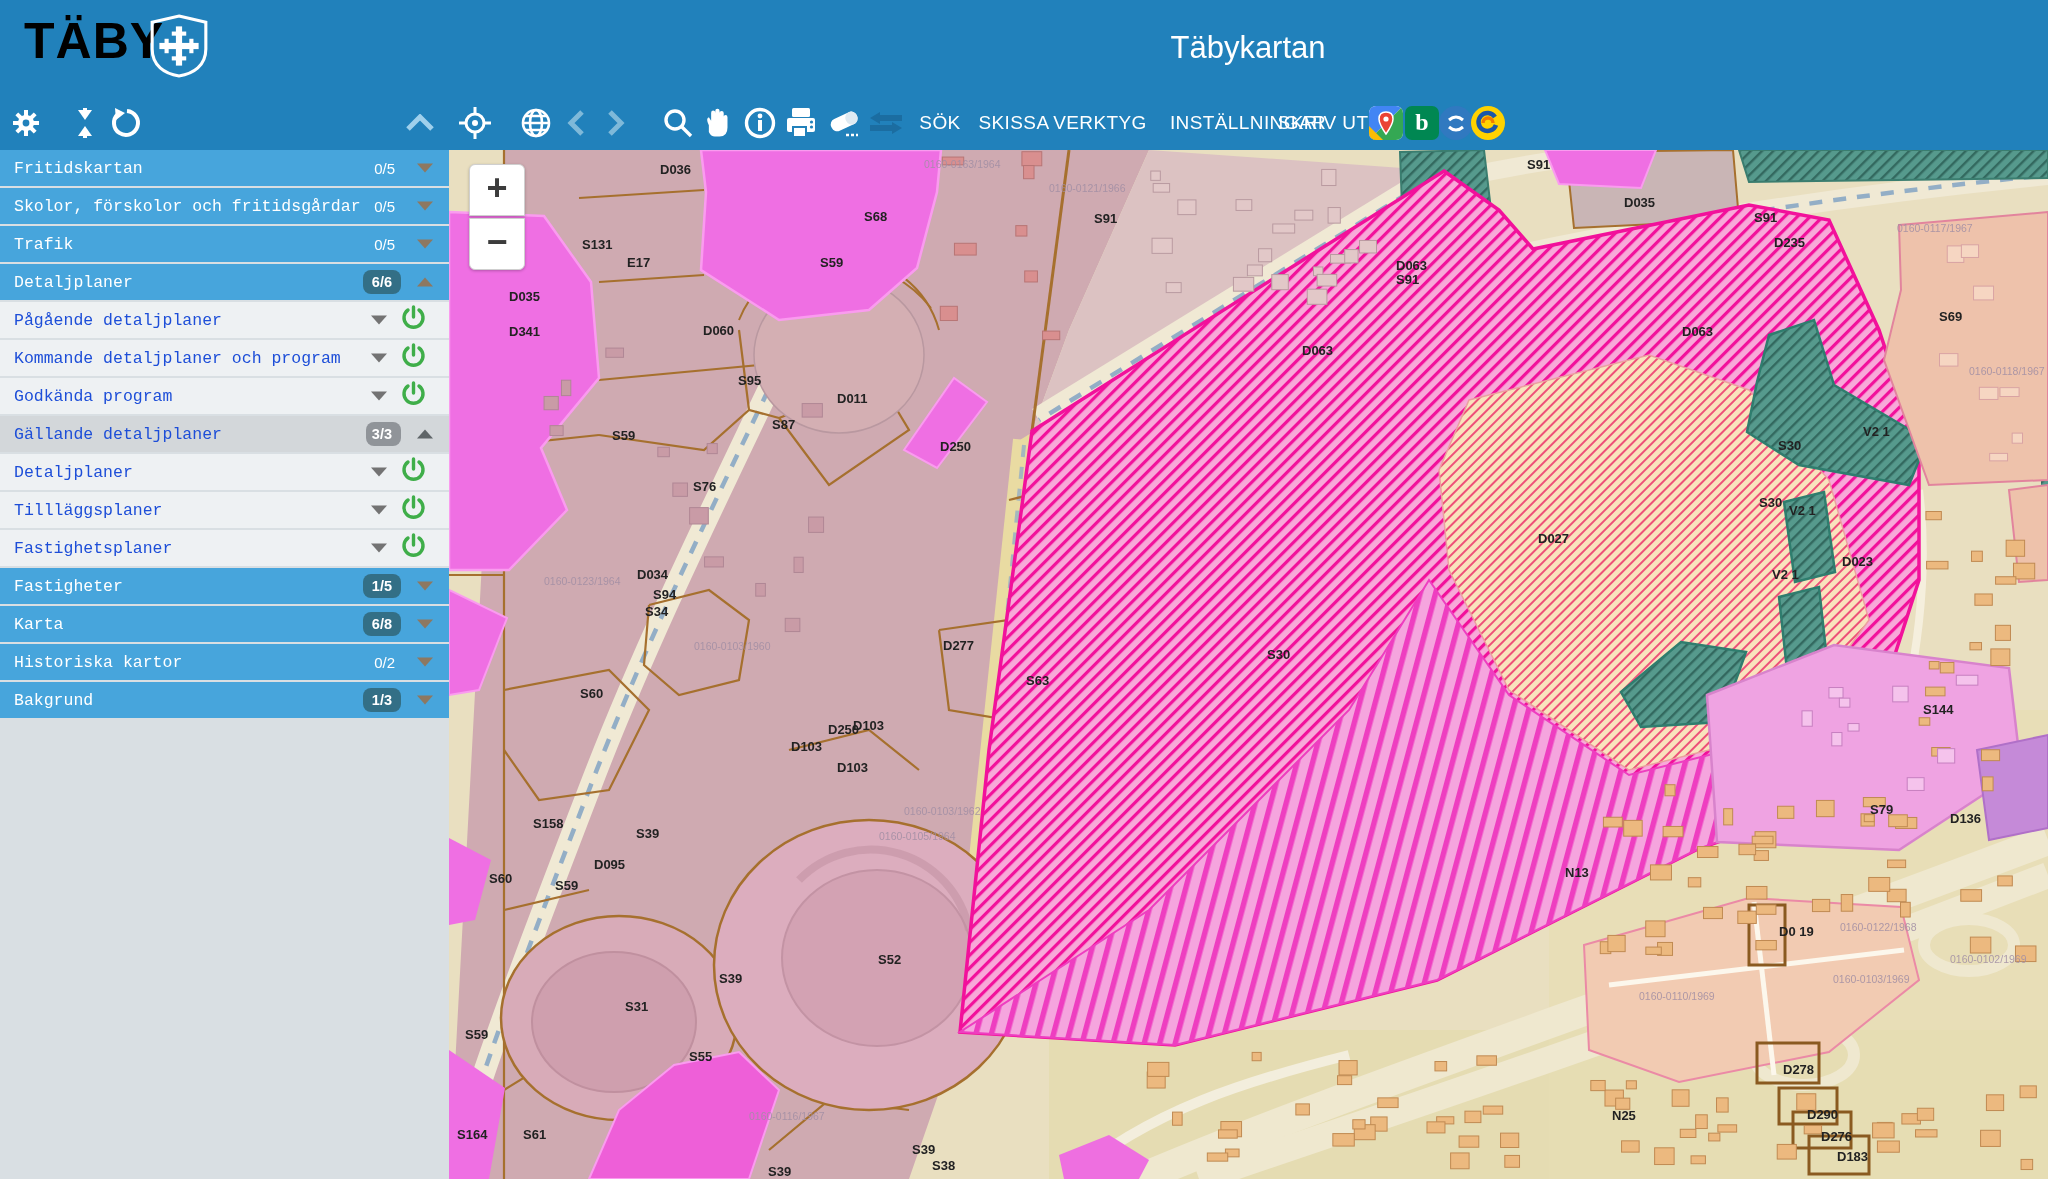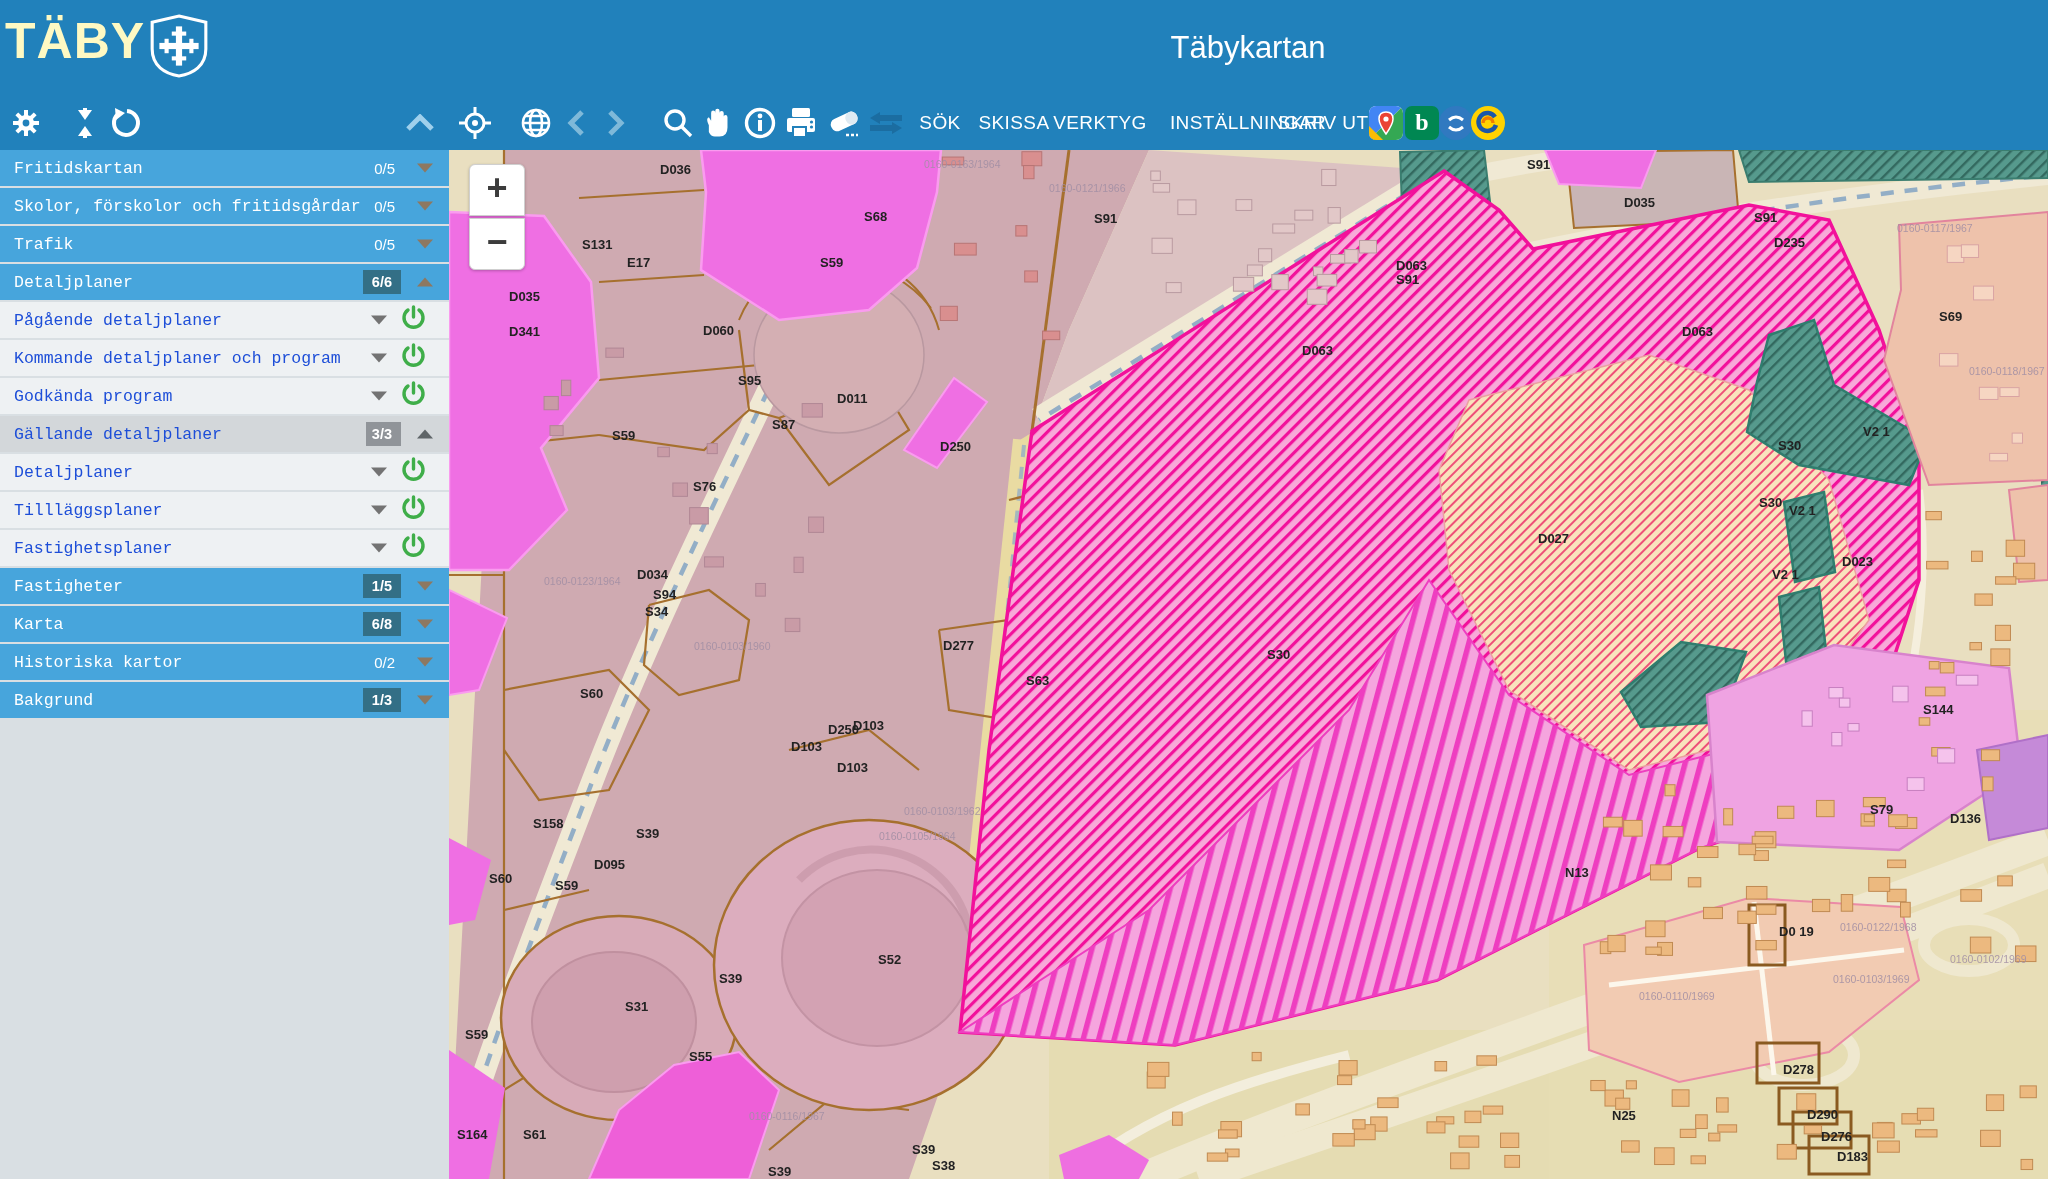--- a/index.html
+++ b/index.html
@@ -1,40 +1,40 @@
 <!DOCTYPE html>
 <html><head>
 <meta charset="utf-8">
 <style>
   html,body{margin:0;padding:0;background:#222;}
   .app{position:relative;width:2048px;height:1179px;overflow:hidden;
        font-family:"Liberation Sans","DejaVu Sans",sans-serif;background:#d9dfe3;}
   
   .header{position:absolute;left:0;top:0;width:2048px;height:150px;background:#2181bb;z-index:30;}
-  .brand{position:absolute;left:5px;top:12px;color:#fef9c3;font-size:50px;font-weight:bold;letter-spacing:1px;}
+  .brand{position:absolute;left:24px;top:12px;color:#000000;font-size:50px;font-weight:bold;letter-spacing:1px;}
   .shield{position:absolute;left:150px;top:14px;}
   .page-title{position:absolute;left:1248px;top:30px;transform:translateX(-50%);
               color:#fff;font-size:31px;font-weight:400;}
   .toolbar{position:absolute;left:0;top:95px;width:2048px;height:55px;}
   .tb{position:absolute;top:50%;transform:translate(-50%,-50%);display:flex;align-items:center;
       justify-content:flex-start;cursor:pointer;background:none;border:none;padding:4px;}
   .tb-text{color:#fff;font-size:19px;letter-spacing:.4px;white-space:nowrap;}
   .ext-ic{width:34px;height:34px;border-radius:7px;display:flex;align-items:center;justify-content:center;}
   
   .sidebar{position:absolute;left:0;top:150px;width:449px;bottom:0;background:#d9dfe3;z-index:20;}
   .row{position:relative;height:36px;margin-bottom:2px;cursor:pointer;}
   .row.group{background:#47a5dc;}
   .row.sub{background:#eef1f3;}
   .row.sub-selected{background:#d3d7da;}
   .row .lbl{position:absolute;left:14px;top:50%;transform:translateY(-50%);font-size:16.5px;white-space:nowrap;font-family:Liberation Mono, monospace;}
   .row.group .lbl{color:#fff;}
   .row.sub .lbl,.row.sub-selected .lbl{color:#1d4ed8;}
   .row .cnt{position:absolute;right:54px;top:50%;transform:translateY(-50%);font-size:15px;color:#fff;}
   .row .badge{position:absolute;right:48px;top:50%;transform:translateY(-50%);
-      background:#336f86;color:#fff;font-size:14.5px;font-weight:bold;border-radius:0;padding:4px 9px;}
+      background:#336f86;color:#fff;font-size:14.5px;font-weight:bold;border-radius:8px;padding:4px 9px;}
   .row.sub-selected .badge{background:#909499;padding-left:6px;}
   .caret{position:absolute;top:50%;width:0;height:0;border-left:8px solid transparent;border-right:8px solid transparent;}
   .caret.down{border-top:9px solid #8d7861;transform:translateY(-50%);}
   .caret.up{border-bottom:9px solid #8d7861;transform:translateY(-50%);}
   .row.sub .caret.down{border-top-color:#737373;}
   .row.sub-selected .caret.up{border-bottom-color:#5f6568;}
   .g-caret{right:16px;}
   .s-caret{right:62px;}
   .power{position:absolute;right:22px;top:50%;transform:translateY(-50%);}
   

